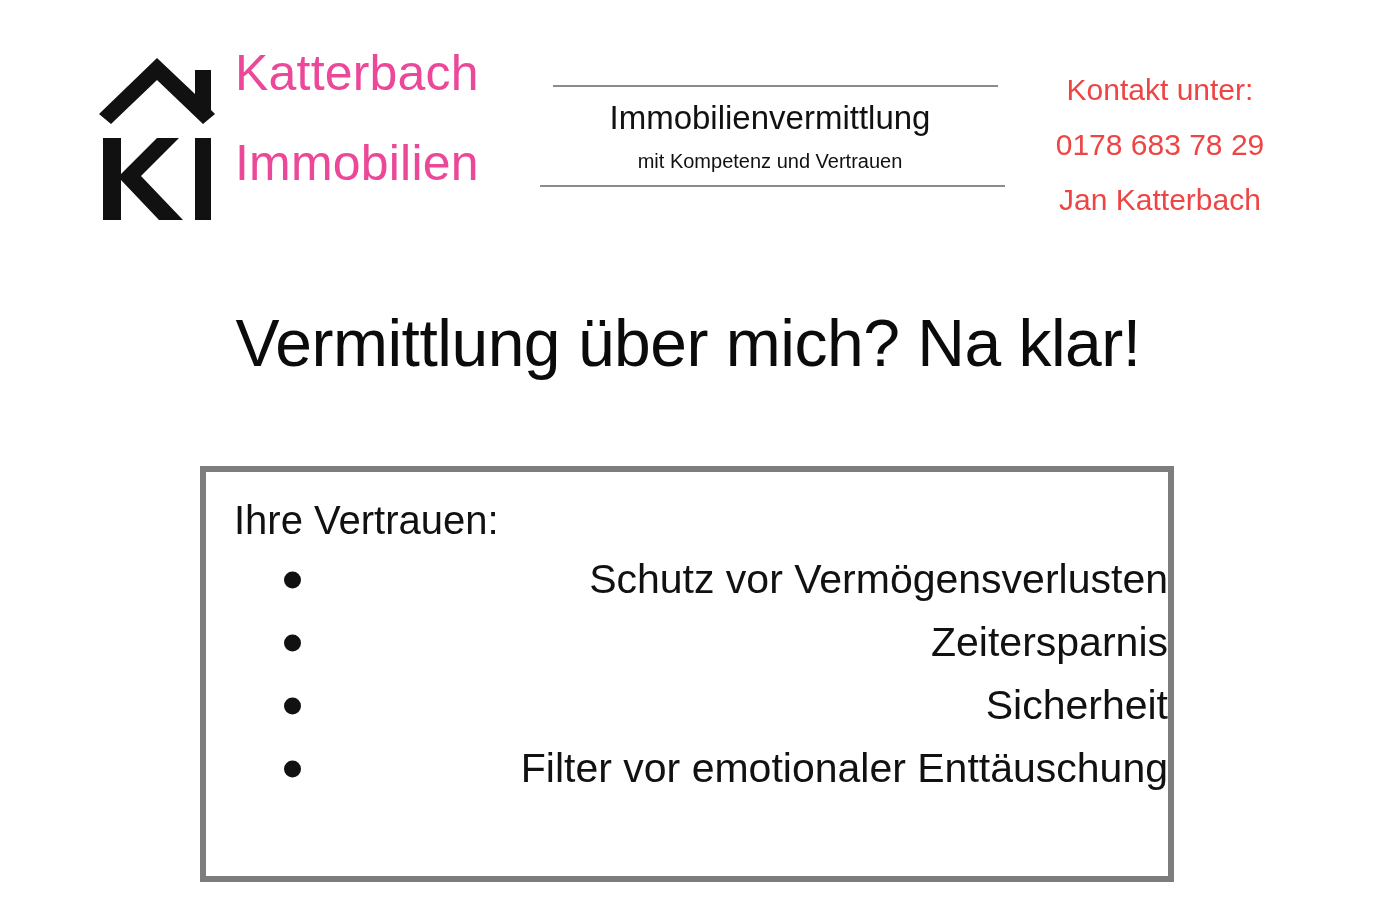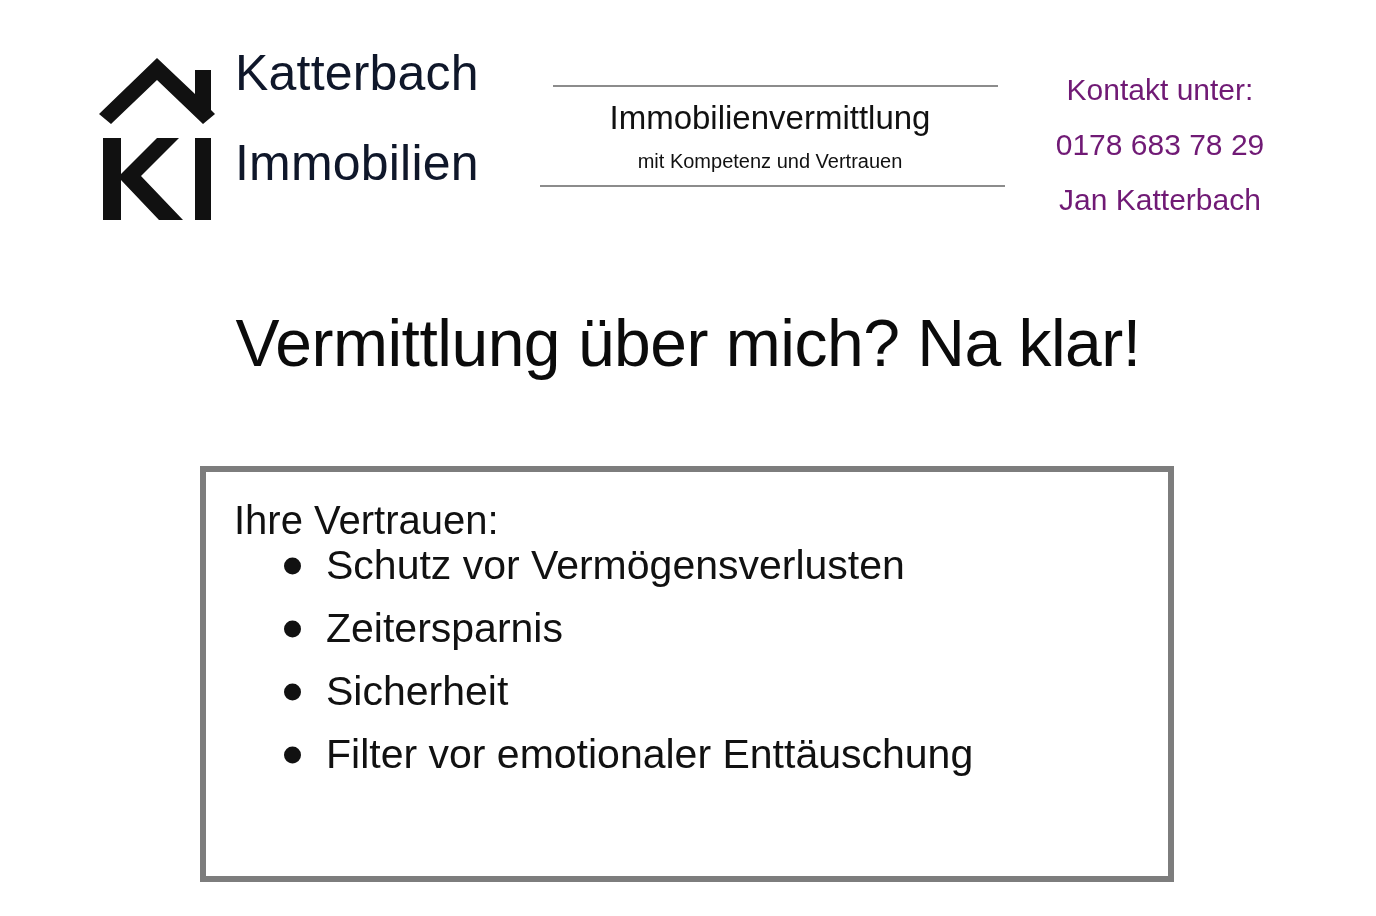--- a/index.html
+++ b/index.html
@@ -45,21 +45,21 @@
     position: absolute;
     left: 140px;
     top: 0;
     width: 300px;
   }
   .logo-word {
     font-size: 50px;
     line-height: 1.0;
     font-weight: 400;
     letter-spacing: 0.2px;
-    color: #0f172a;
+    color: #ec4899;
   }
   .logo-word.second {
     margin-top: 40px;
   }
 
   .slogan-block {
     position: absolute;
     left: 540px;
     top: 55px;
     width: 460px;
@@ -88,21 +88,21 @@
     position: absolute;
     left: 1010px;
     top: 45px;
     width: 300px;
     text-align: center;
   }
   .contact-line {
     font-size: 30px;
     line-height: 1.0;
     margin-bottom: 25px;
-    color: #701a75;
+    color: #ef4444;
     white-space: nowrap;
   }
   .contact-line:last-child { margin-bottom: 0; }
 
   
   .headline {
     position: absolute;
     left: 0;
     top: 305px;
     width: 1376px;
@@ -124,22 +124,23 @@
     box-sizing: border-box;
     background: #fff;
   }
   .benefits-title {
     font-size: 40px;
     margin: 26px 0 0 28px;
     color: #111;
   }
   .benefits-list {
     list-style: none;
-    margin: 2px 0 0 0;
+    margin: 16px 0 0 0;
     padding: 0;
+    text-align: right;
   }
   .benefits-list li {
     font-size: 41px;
     line-height: 1.0;
     margin: 0 0 22px 0;
     padding-left: 120px;
     position: relative;
     color: #111;
   }
   .benefits-list li .bullet {

